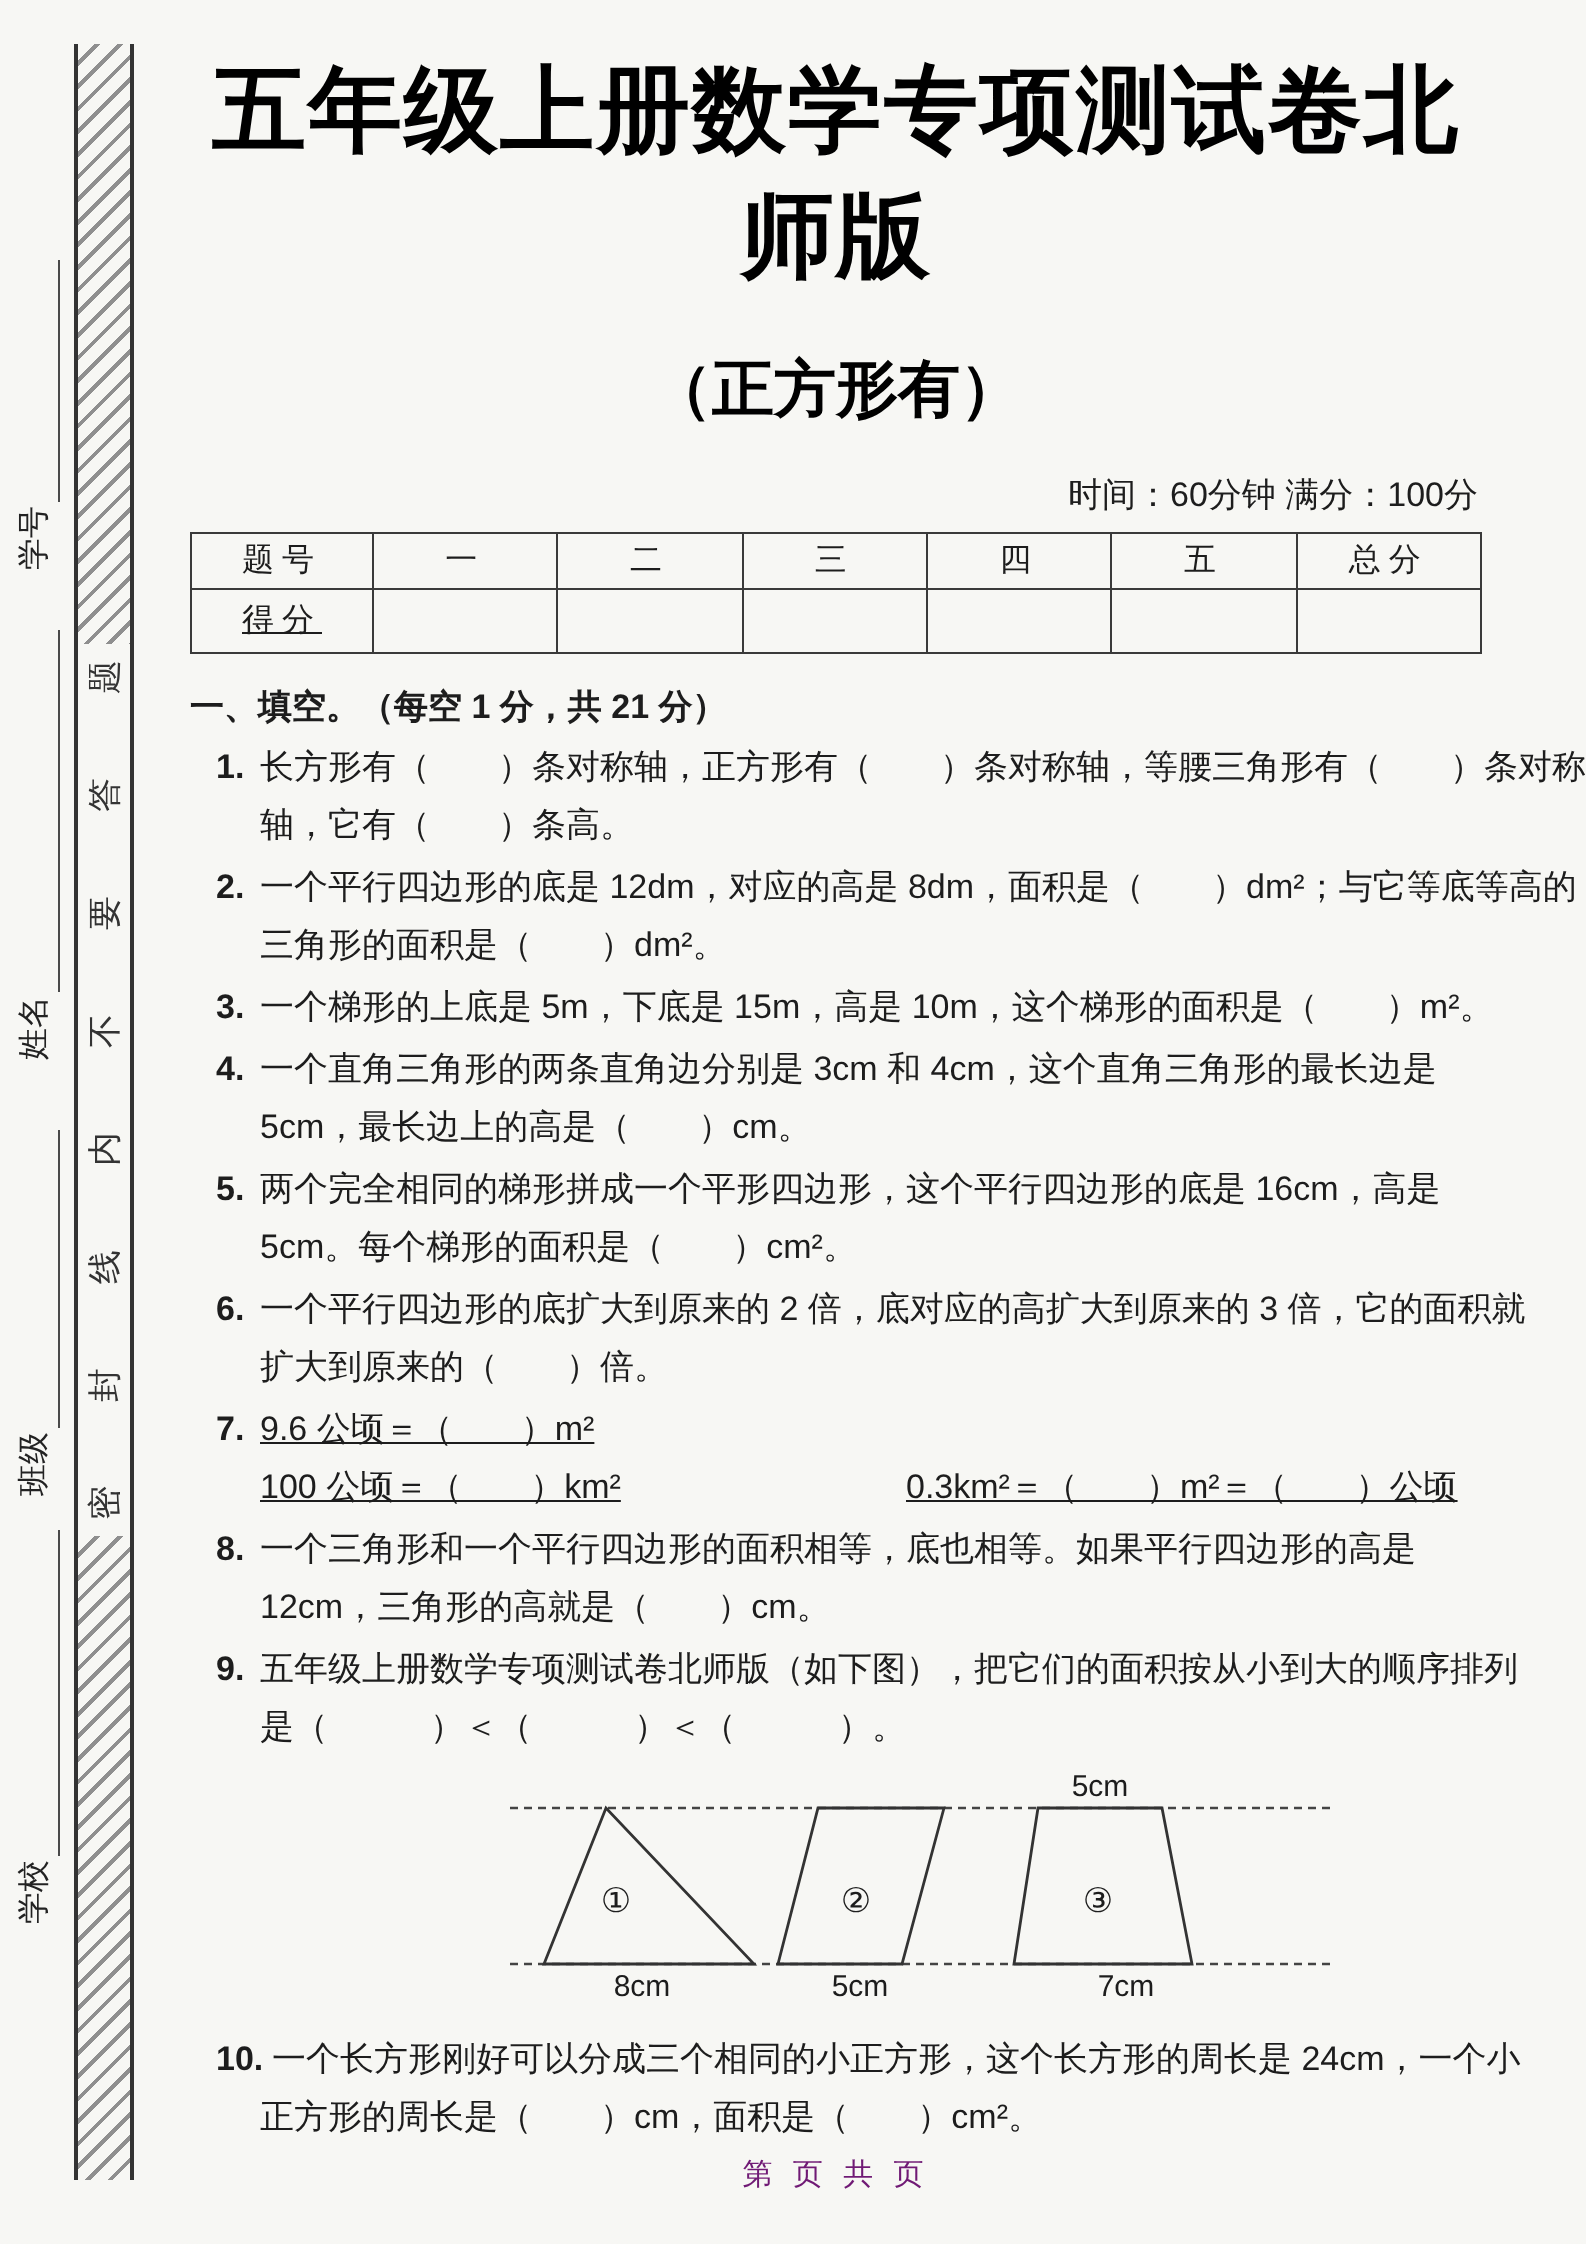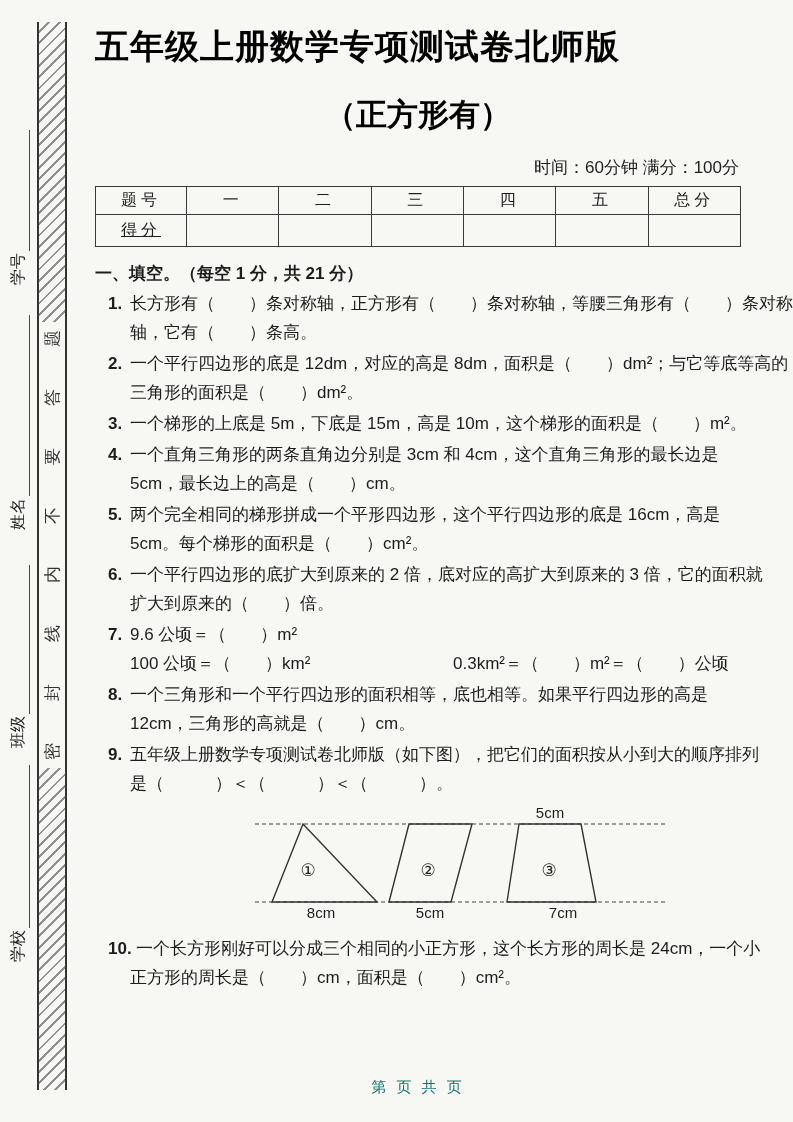--- a/index.html
+++ b/index.html
@@ -27,45 +27,45 @@
   .hatch-top { height:300px; }
   .hatch-bottom { flex:1; }
   .seal-chars {
     height:430px; display:flex; flex-direction:column; justify-content:space-between;
     align-items:center; padding:8px 0; font-size:17px; color:#333;
   }
   .seal-chars .ch { transform:rotate(-90deg); line-height:1; }
 
   
   .main { position:absolute; left:95px; top:14px; width:646px; }
-  .title { font-size:34px; font-weight:700; color:#000; text-align:left; margin:10px 0 0; letter-spacing:1px; }
+  .title { font-size:47px; font-weight:700; color:#000; text-align:center; margin:10px 0 0; letter-spacing:1px; }
   .subtitle { font-size:31px; font-weight:700; color:#000; text-align:center; margin:24px 0 0; }
   .meta { text-align:right; font-size:17px; margin:20px 2px 7px 0; }
 
   table.score { width:100%; border-collapse:collapse; table-layout:fixed; }
   table.score td { border:1.6px solid #3a3a3a; text-align:center; font-size:16px; padding:0; }
   table.score .r1 td { height:27px; letter-spacing:4px; }
   table.score .r2 td { height:31px; letter-spacing:4px;text-decoration:underline; }
 
   .section-head { font-size:17px; font-weight:700; height:30px; line-height:30px; margin-top:12px; white-space:nowrap; }
   .section-head .note { font-weight:700; }
 
   .q { margin:0 0 2px; }
   .line { height:29px; line-height:29px; font-size:17px; white-space:nowrap; padding-left:35px; }
   .line.first { padding-left:13px; }
   .qnum { font-weight:700; display:inline-block; min-width:22px; }
-  .cols { display:flex; }
+  .cols { display:flex;text-decoration:underline; }
   .col-left { width:345px; }
   .col-right { flex:1; }
 
   .diagram-wrap { margin:6px 0 4px 150px; width:432px; }
   svg text { font-size:15px; fill:#1d1d1d; font-family:"Liberation Sans","DejaVu Sans",sans-serif; }
   svg .circled { font-size:17px; }
 
-  .footer { position:absolute; left:95px; top:1078px; width:646px; text-align:center; font-size:15px; letter-spacing:3px; color:#0f766e; }
+  .footer { position:absolute; left:95px; top:1078px; width:646px; text-align:center; font-size:15px; letter-spacing:3px; color:#701a75; }
 </style>
 </head>
 <body>
 
 <div class="side-field" style="left:6px; top:285px; width:155px;">
   <span class="label">学号</span>
   <span class="blank"></span>
 </div>
 <div class="side-field" style="left:6px; top:530px; width:215px;">
   <span class="label">姓名</span>

